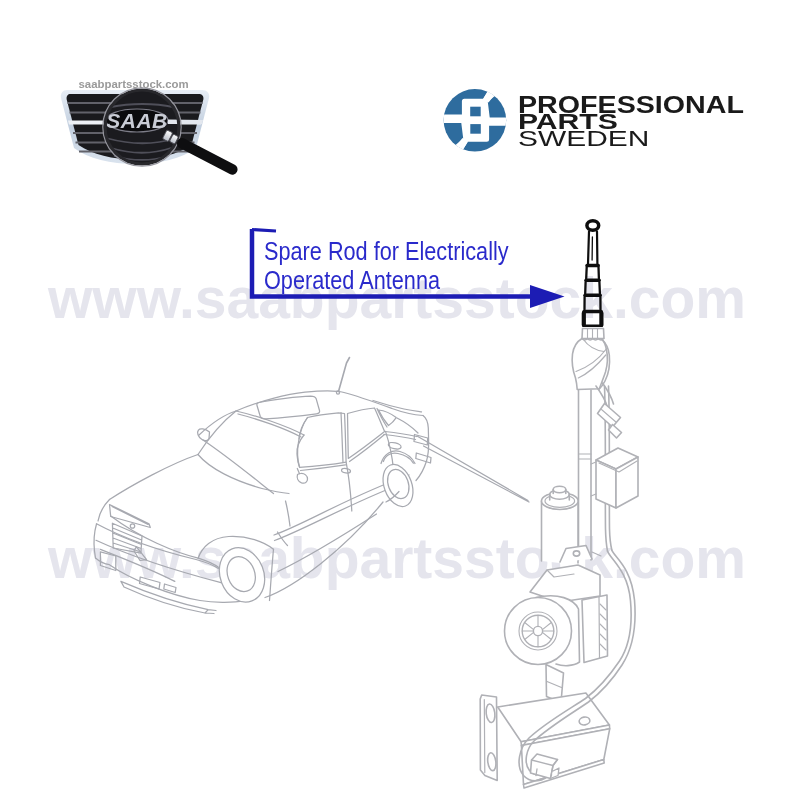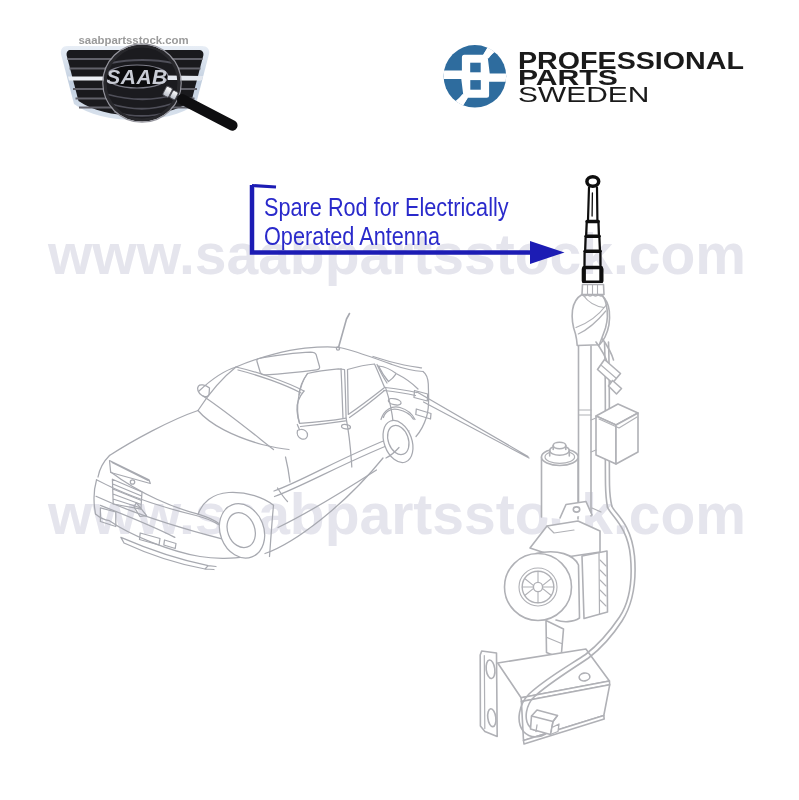--- a/index.html
+++ b/index.html
@@ -1,17 +1,17 @@
 <!DOCTYPE html>
 <html><head>
 <meta charset="utf-8">
 <style>
   html,body{margin:0;padding:0;background:#fff;width:799px;height:800px;overflow:hidden;}
   *{font-family:"Liberation Sans",sans-serif;}
-  #stage{position:relative;width:799px;height:611px;}
+  #stage{position:relative;width:799px;height:611px;margin-top:44px;}
   svg{position:absolute;left:0;top:0;}
 </style>
 </head>
 <body>
 <div id="stage">
 <svg width="799" height="800" viewBox="0 0 799 800">
 
   <text x="78.5" y="43.5" font-size="11.4" font-weight="bold" fill="#9a9a9a">saabpartsstock.com</text>
   <text x="48" y="274" font-size="57" font-weight="bold" fill="#e5e5ed">www.saabpartsstock.com</text>
   <text x="48" y="534" font-size="57" font-weight="bold" fill="#e5e5ed">www.saabpartsstock.com</text>

